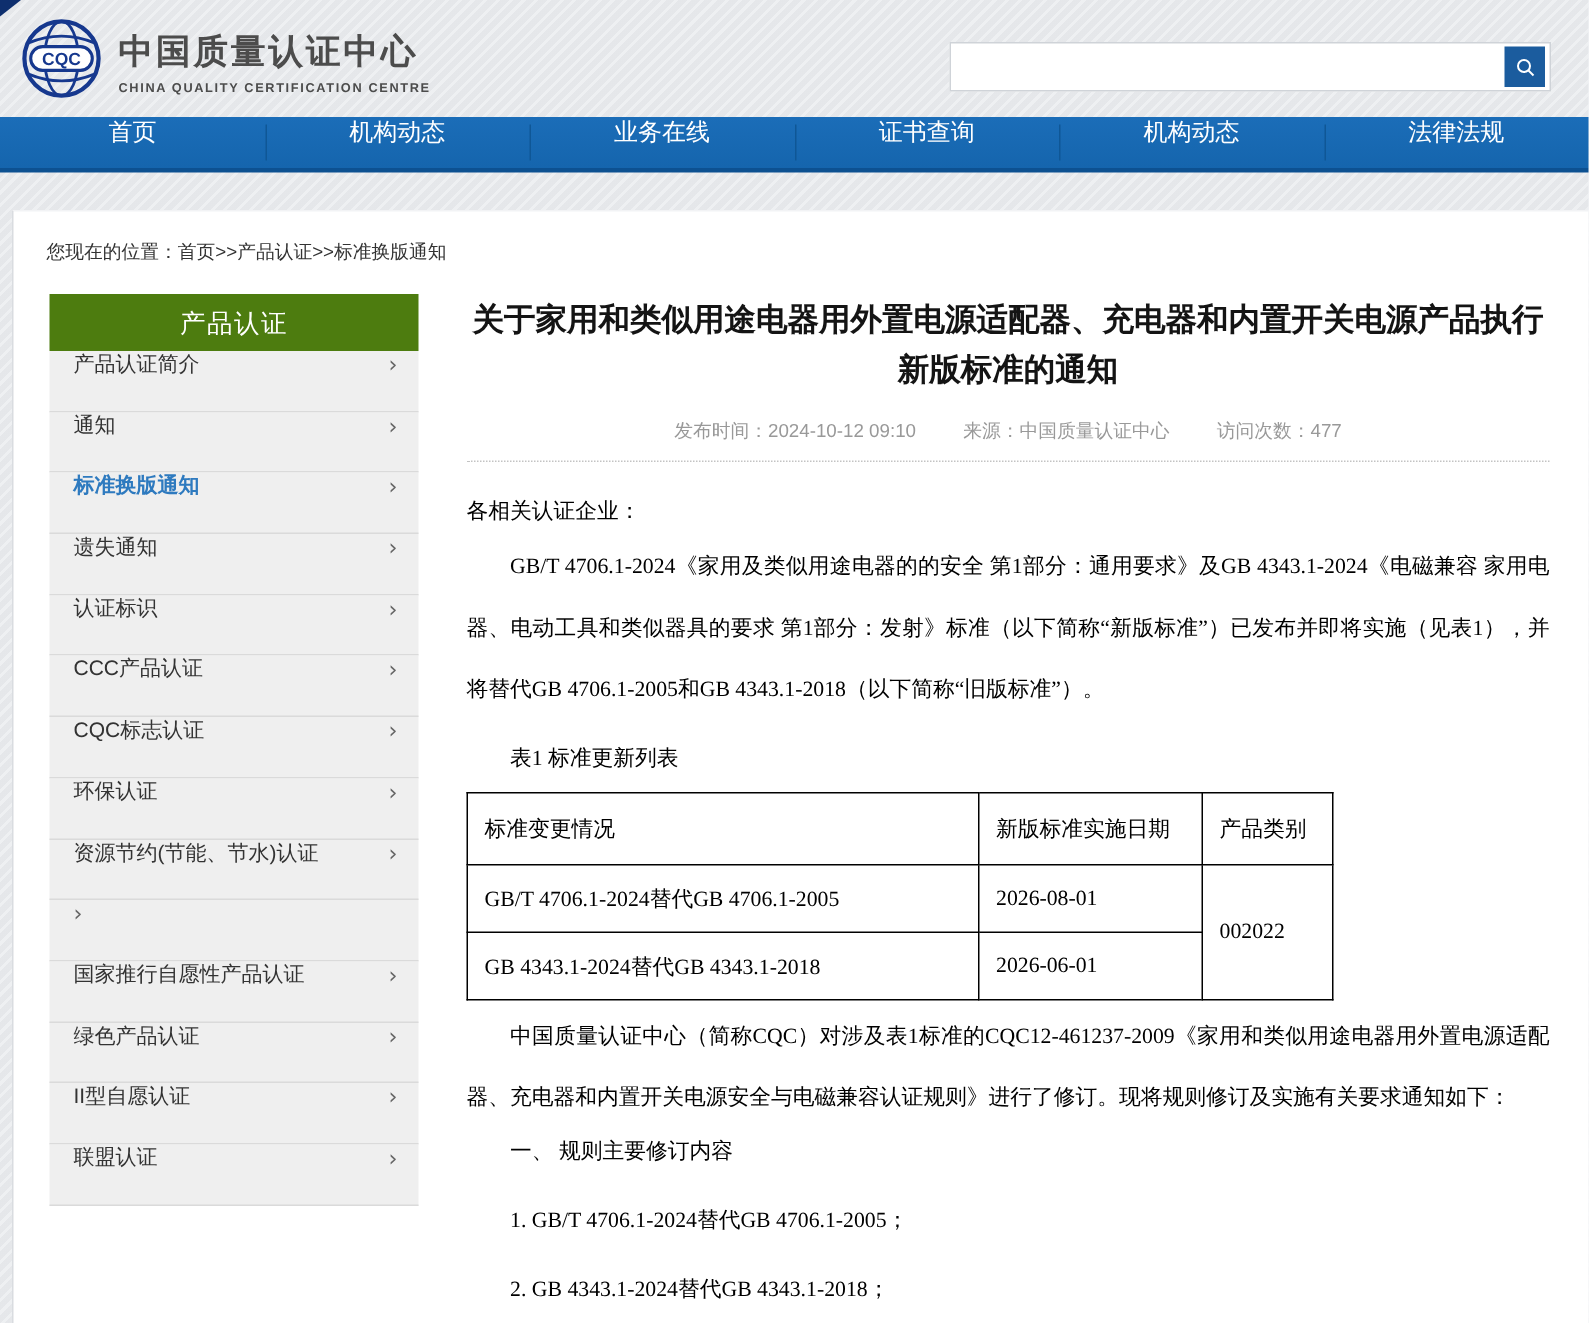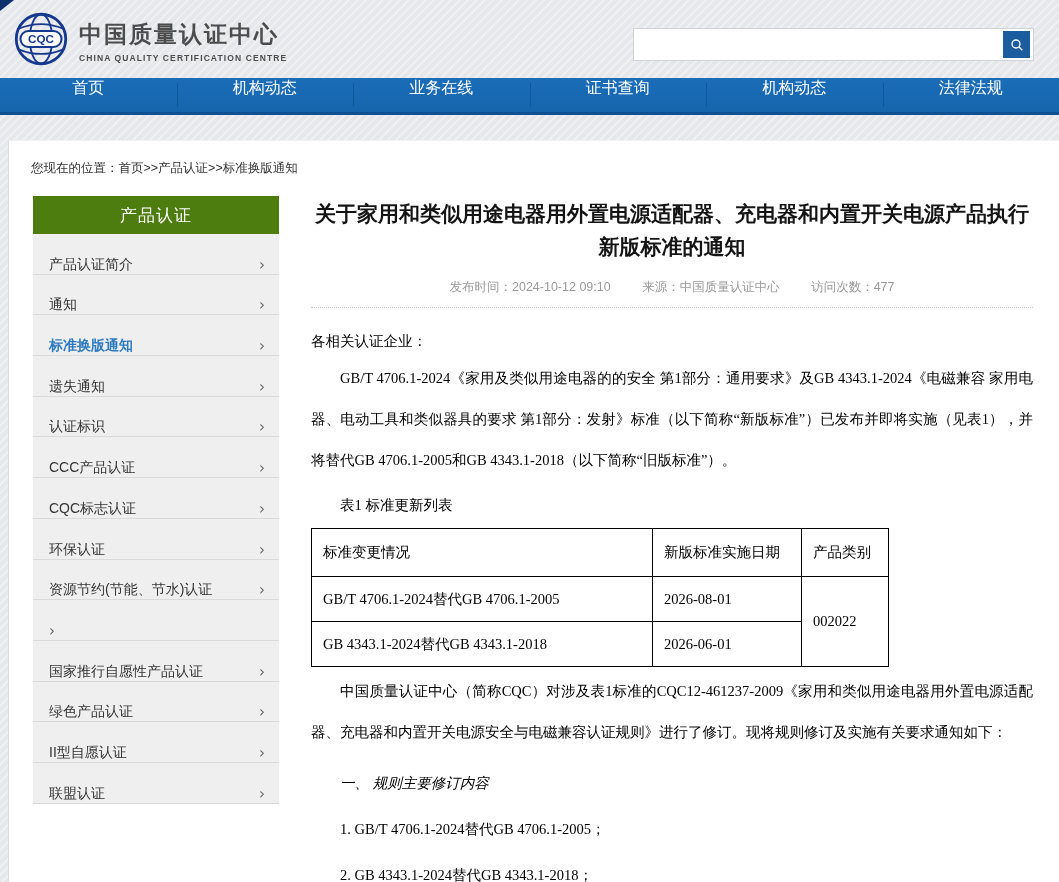--- a/index.html
+++ b/index.html
@@ -62,21 +62,21 @@
     position:absolute; left:22px; top:19px; font-size:12.5px; color:#333;
   }
   
   .sidebar { position:absolute; left:24px; top:55px; width:246px; }
   .sidebar-head {
     height:38px; background:#4d7c0f; color:#fff; font-size:17px;
     display:flex; align-items:center; justify-content:center; letter-spacing:1px;
   }
   .side-item {
     height:40.7px; background:#efefef; border-bottom:1px solid #dadada;
-    display:flex; align-items:flex-end; padding:0 14px 0 16px;
+    display:flex; align-items:flex-start; padding:0 14px 0 16px;
     font-size:14px; color:#333; cursor:pointer;
   }
   .side-item .lbl { flex:1; }
   .side-item .chev { color:#666; font-size:15px; font-family:"DejaVu Sans", sans-serif; }
   .side-item.active .lbl { color:#2e7abf; font-weight:bold; }
   
   .main { position:absolute; left:302px; top:57px; width:722px; }
   .art-title {
     font-size:21px; font-weight:bold; color:#141414; text-align:center; line-height:1.55;
   }
@@ -94,21 +94,21 @@
     border-collapse:collapse; margin-top:13px; table-layout:fixed; width:577px;
   }
   table.std th, table.std td {
     border:1.5px solid #000; font-weight:normal; text-align:left;
     padding:0 11px; font-size:14.5px;
   }
   table.std th { height:48px; }
   table.std td { height:45px; }
   .col-change { width:341px; } .col-date { width:149px; } .col-cat { width:87px; }
   .p2 { margin-top:4px; }
-  .sec-head { text-indent:2em; margin-top:15px; line-height:30px;font-style:italic; }
+  .sec-head { text-indent:2em; line-height:30px; }
   .list-line { text-indent:2em; margin-top:16px; line-height:30px; }
 </style>
 </head>
 <body>
 
 <div class="page">
   <div class="corner-mark"></div>
 
   <div class="header">
     <div class="logo-wrap">

